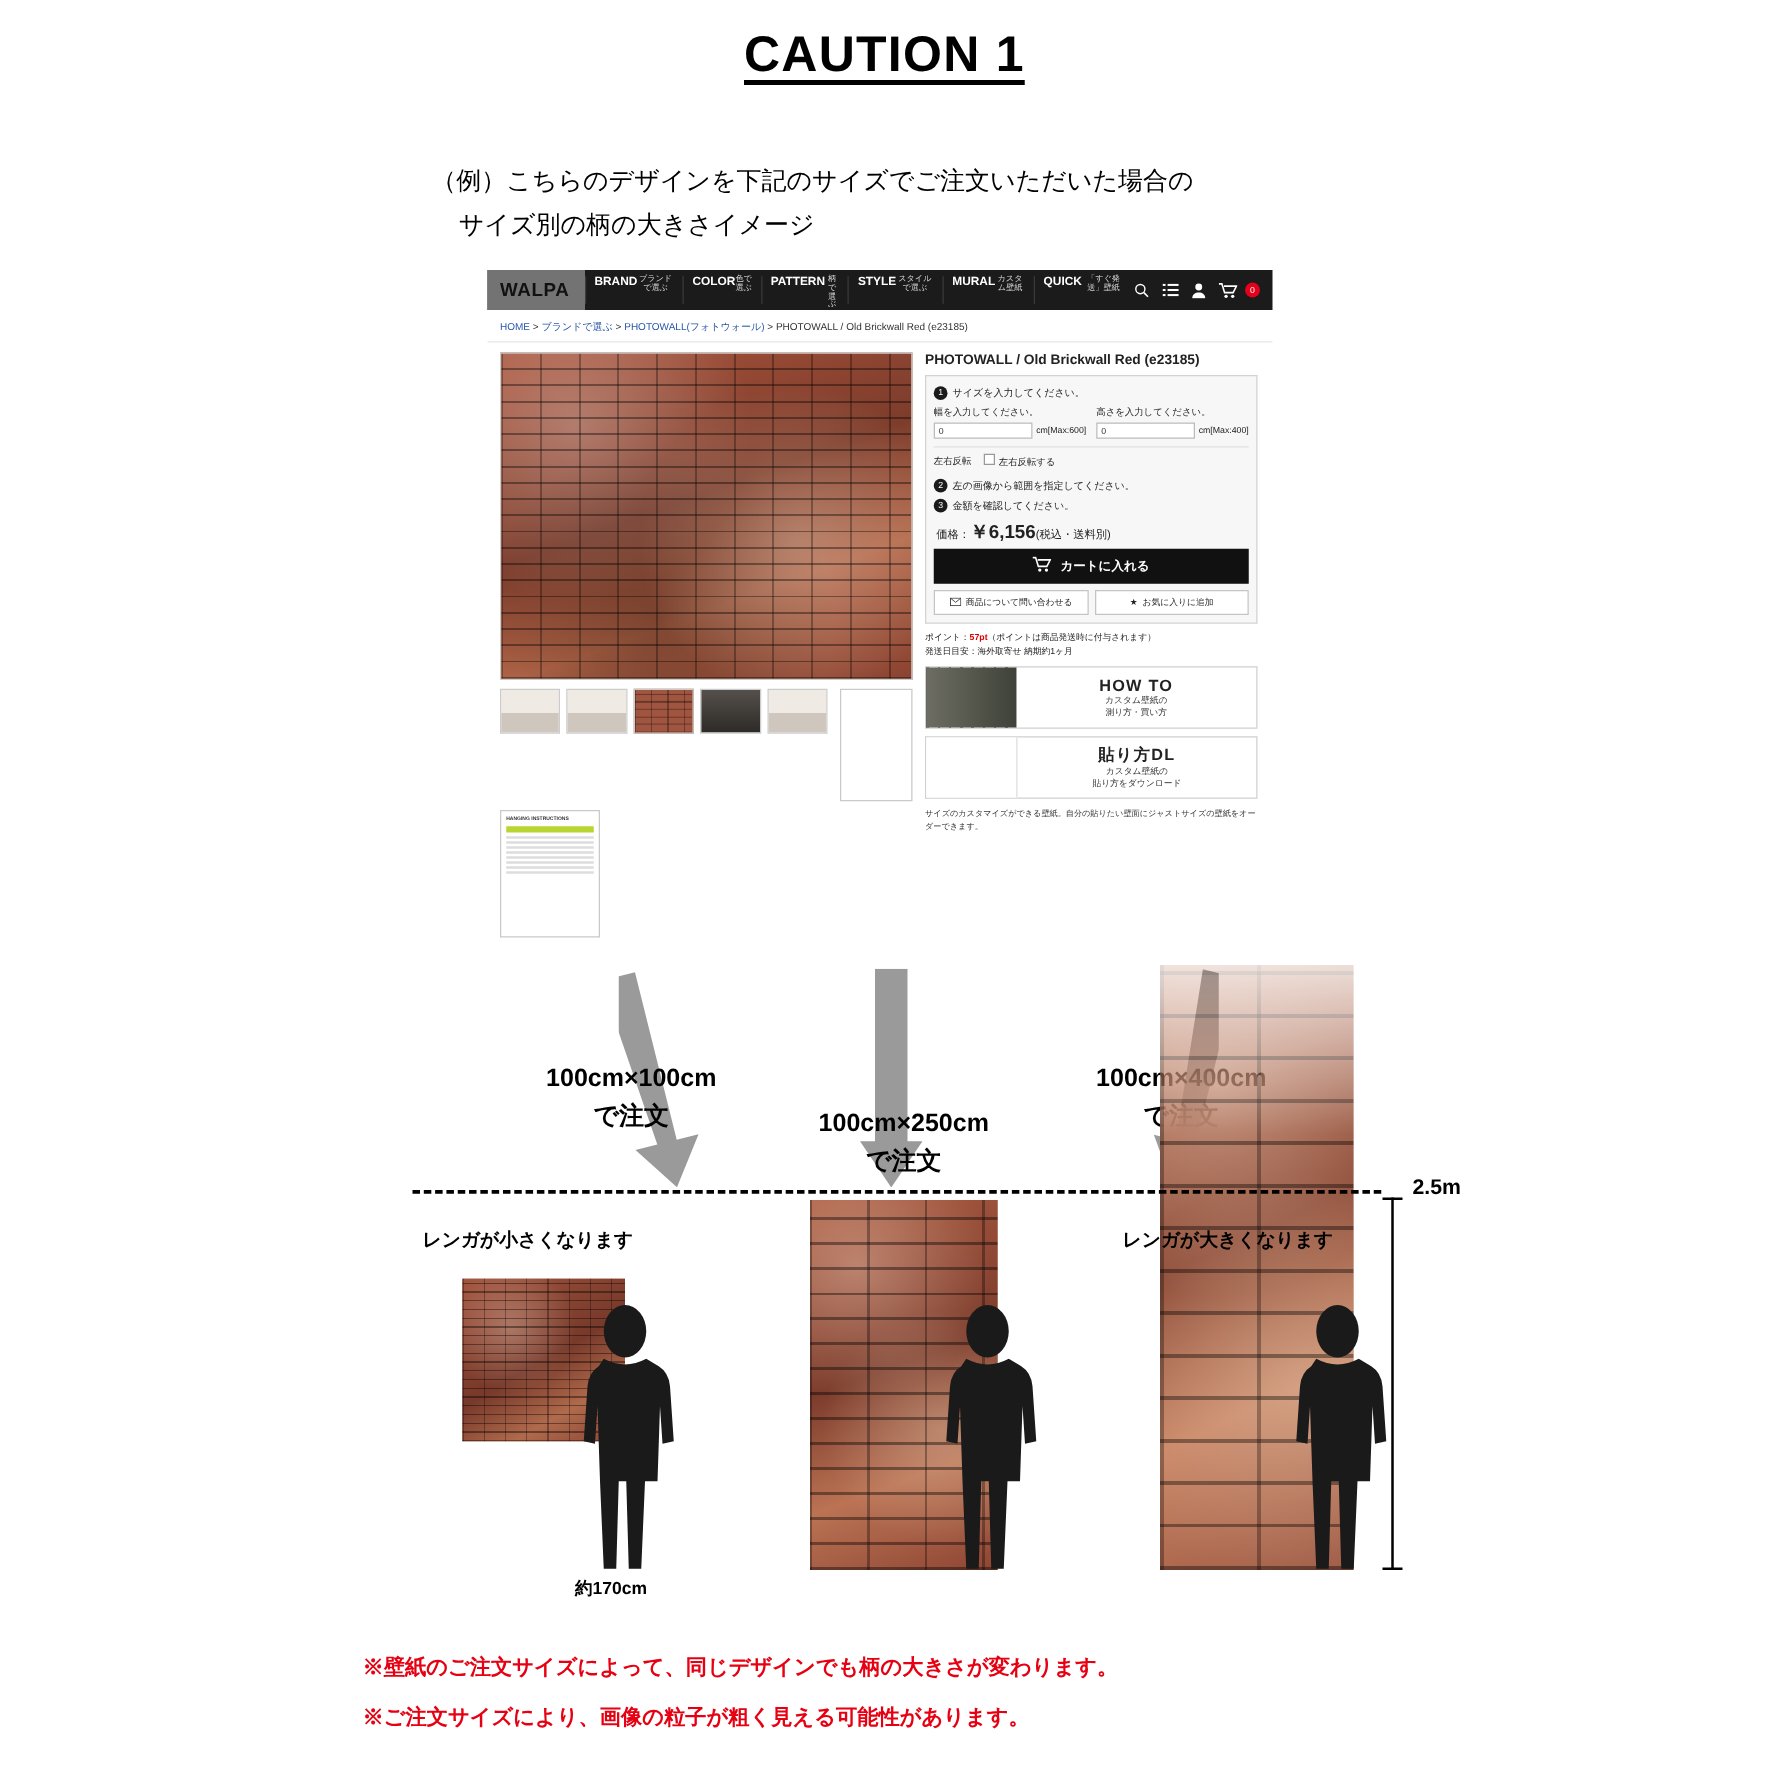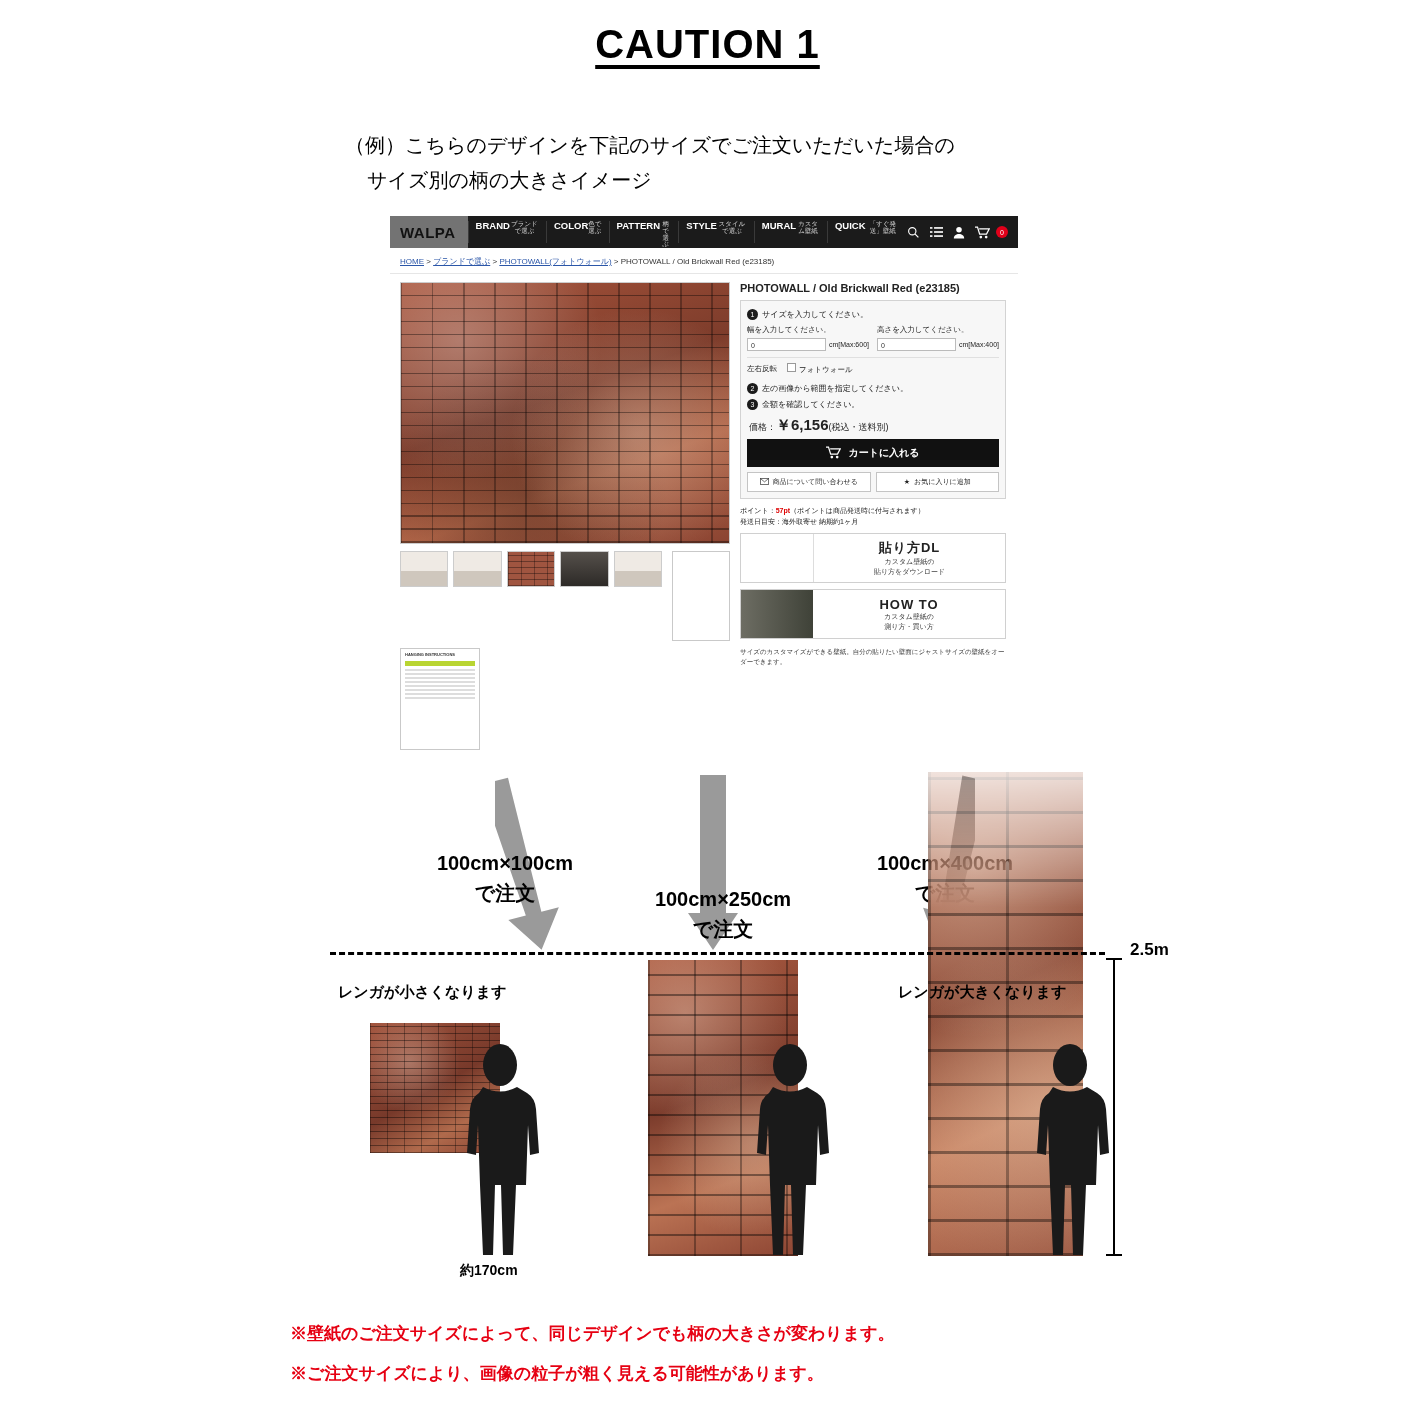--- a/index.html
+++ b/index.html
@@ -26,21 +26,21 @@
   .nav{height:32px;background:#1b1b1b;display:flex;align-items:center;color:#fff;}
   .logo{font-size:15px;font-weight:bold;letter-spacing:.5px;padding:0 12px 0 10px;background:#737373;color:#111;height:32px;display:flex;align-items:center;width:86px;box-sizing:border-box;}
   .navitem{padding:0 7px;text-align:center;line-height:1.05;border-left:1px solid #3a3a3a;height:22px;display:flex;flex-direction:row;justify-content:flex-end;}
   .navitem .t{font-size:9.5px;font-weight:bold;}
   .navitem .s{font-size:6.5px;color:#d8d8d8;}
   .navicons{margin-left:auto;display:flex;align-items:center;gap:10px;padding-right:10px;}
   .navicons svg{display:block;}
   .cartbadge{width:12px;height:12px;border-radius:50%;background:#e2001a;color:#fff;font-size:7px;display:flex;align-items:center;justify-content:center;margin-left:-4px;}
 
   .crumb{font-size:8px;color:#333;padding:8px 10px 6px 10px;border-bottom:1px solid #e6e6e6;}
-  .crumb a{color:#2b56a8;text-decoration:underline;}
+  .crumb a{color:#2b56a8;}
 
   .body2{display:flex;padding:8px 10px 0 10px;gap:10px;}
   .leftcol{width:330px;}
   .brickmain{
     width:330px;height:262px;border:1px solid #ccc;box-sizing:border-box;
     background-color:#9b4f38;
     background-image:
       repeating-linear-gradient(0deg, rgba(0,0,0,.38) 0 1.5px, rgba(0,0,0,0) 1.5px 13px),
       repeating-linear-gradient(90deg, rgba(0,0,0,.30) 0 1.5px, rgba(0,0,0,0) 1.5px 31px),
       radial-gradient(circle at 18% 22%, rgba(255,255,255,.28), rgba(0,0,0,0) 42%),
@@ -267,21 +267,21 @@
               <div class="lab">高さを入力してください。</div>
               <div class="inrow">
                 <div class="inp">0</div>
                 <span class="unit">cm[Max:400]</span>
               </div>
             </div>
           </div>
 
           <div class="mirror">
             <span>左右反転</span>
-            <span><span class="cbx"></span><span>フォトウォール</span></span>
+            <span><span class="cbx"></span><span>左右反転する</span></span>
           </div>
 
           <div class="step" style="margin-top:8px">
             <span class="num">2</span>
             <span>左の画像から範囲を指定してください。</span>
           </div>
 
           <div class="step">
             <span class="num">3</span>
             <span>金額を確認してください。</span>
@@ -320,34 +320,34 @@
         </div>
 
         <div class="pts">
           <div>
             <span>ポイント：</span><span class="pt">57pt</span><span>（ポイントは商品発送時に付与されます）</span>
           </div>
           <div>発送日目安：海外取寄せ 納期約1ヶ月</div>
         </div>
 
         <div class="banner">
+          <div class="bimg forest"></div>
+          <div class="btxt">
+            <div class="b1">HOW TO</div>
+            <div class="b2">カスタム壁紙の</div>
+            <div class="b2">測り方・買い方</div>
+          </div>
+        </div>
+
+        <div class="banner">
           <div class="bimg sheetimg"></div>
           <div class="btxt">
             <div class="b1">貼り方DL</div>
             <div class="b2">カスタム壁紙の</div>
             <div class="b2">貼り方をダウンロード</div>
-          </div>
-        </div>
-
-        <div class="banner">
-          <div class="bimg forest"></div>
-          <div class="btxt">
-            <div class="b1">HOW TO</div>
-            <div class="b2">カスタム壁紙の</div>
-            <div class="b2">測り方・買い方</div>
           </div>
         </div>
 
         <div class="foot">サイズのカスタマイズができる壁紙。自分の貼りたい壁面にジャストサイズの壁紙をオーダーできます。</div>
       </div>
     </div>
   </div>
 
   <svg class="arrow" style="left:495px;top:775px;" width="70" height="175" viewBox="0 0 70 175">
     <path d="M6 0 L34 0 L34 138 L52 138 L25 175 L0 138 L18 138 Z" fill="#9a9a9a" transform="rotate(-14 35 87)"></path>

